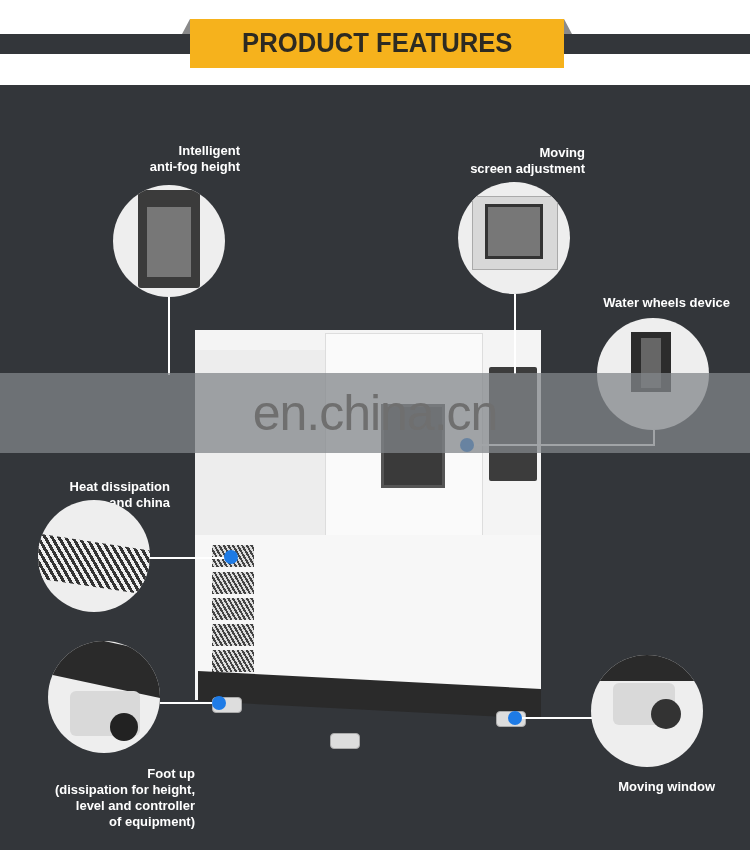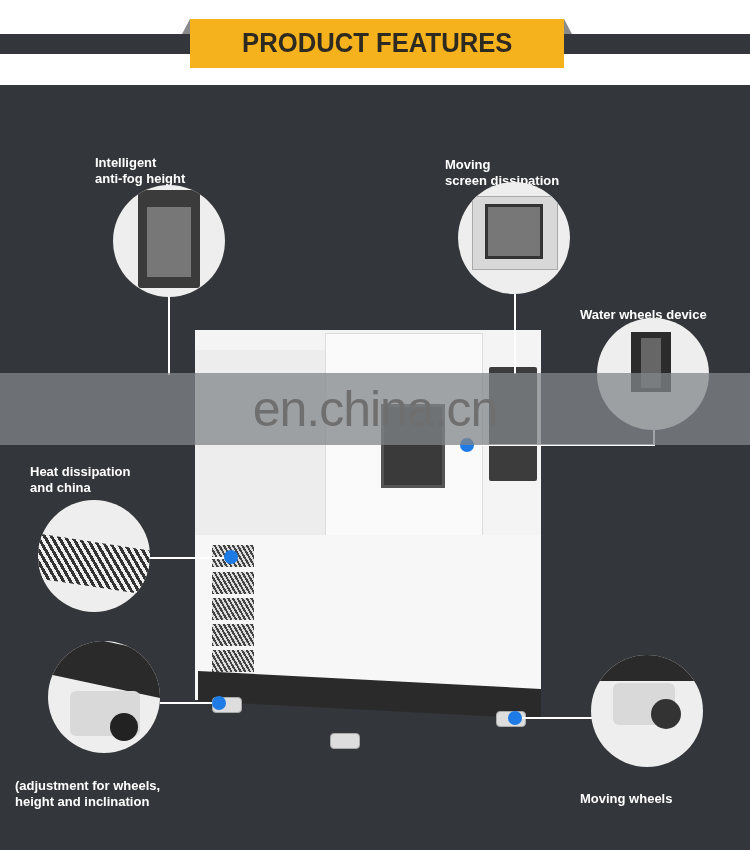--- a/index.html
+++ b/index.html
@@ -3,35 +3,35 @@
 <meta charset="utf-8">
 <style>
   * { box-sizing: border-box; margin: 0; padding: 0; }
   body { width: 750px; height: 850px; background: #fff; font-family: "Liberation Sans", sans-serif; position: relative; overflow: hidden; }
   .top-bar { position: absolute; left: 0; top: 34px; width: 750px; height: 20px; background: #33363a; }
   .banner { position: absolute; left: 190px; top: 19px; width: 374px; height: 49px; background: #f6b21c; display: flex; align-items: center; justify-content: center; }
   .banner-fold-l { position: absolute; left: 182px; top: 19px; width: 0; height: 0; border-right: 8px solid #8a8a8a; border-top: 15px solid transparent; }
   .banner-fold-r { position: absolute; left: 564px; top: 19px; width: 0; height: 0; border-left: 8px solid #8a8a8a; border-top: 15px solid transparent; }
   .banner span { font-weight: bold; font-size: 27px; color: #2d2a22; letter-spacing: 0px; transform: scaleX(0.95); }
   .panel { position: absolute; left: 0; top: 85px; width: 750px; height: 765px; background: #33363a; }
-  .label { position: absolute; color: #fff; font-weight: bold; font-size: 13px; text-align: left; line-height: 16px; margin-top: 12px; }
+  .label { position: absolute; color: #fff; font-weight: bold; font-size: 13px; text-align: right; line-height: 16px; }
   .circle { position: absolute; border-radius: 50%; background: #eeeeee; overflow: hidden; }
   .line { position: absolute; background: #fff; }
   .dot { position: absolute; width: 14px; height: 14px; border-radius: 50%; background: #1e7be6; }
   
   .chamber-top { position: absolute; left: 195px; top: 330px; width: 346px; height: 205px; background: #f4f4f4; }
   .chamber-top .side { position: absolute; left: 0; top: 20px; width: 130px; height: 190px; background: #ededed; }
   .chamber-lower { position: absolute; left: 195px; top: 535px; width: 346px; height: 165px; background: #f7f7f7; }
   .chamber-base { position: absolute; left: 198px; top: 680px; width: 343px; height: 30px; background: #2a2a2a; transform: skewY(3deg); }
   .door { position: absolute; left: 325px; top: 333px; width: 158px; height: 210px; background: #fafafa; border: 1px solid #ddd; }
   .window { position: absolute; left: 381px; top: 404px; width: 64px; height: 84px; background: #3a3a3a; border: 3px solid #555; }
   .ctrl { position: absolute; left: 489px; top: 367px; width: 48px; height: 114px; background: #3c3c3c; border-radius: 2px; }
   .vent { position: absolute; left: 212px; width: 42px; height: 22px; background: repeating-linear-gradient(60deg, #444 0 2px, #ddd 2px 4px); }
   .foot { position: absolute; width: 30px; height: 16px; background: #ddd; border-radius: 4px; border: 1px solid #aaa; }
-  .watermark { position: absolute; left: 0; top: 373px; width: 750px; height: 72px; background: rgba(130,133,137,0.75); display: flex; align-items: center; justify-content: center; }
+  .watermark { position: absolute; left: 0; top: 373px; width: 750px; height: 80px; background: rgba(130,133,137,0.75); display: flex; align-items: center; justify-content: center; }
   .watermark span { font-size: 50px; color: #6f6f6f; letter-spacing: -1px; }
   .vents-zoom { width: 100%; height: 100%; background: repeating-linear-gradient(60deg, #333 0 3px, #eee 3px 6px); clip-path: polygon(0 30%, 100% 45%, 100% 85%, 0 70%); }
 </style>
 </head>
 <body>
 
 <div class="top-bar"></div>
 <div class="banner-fold-l"></div>
 <div class="banner-fold-r"></div>
 <div class="banner">
@@ -64,67 +64,69 @@
   <div>anti-fog height</div>
 </div>
 <div class="circle" style="left:113px;top:185px;width:112px;height:112px">
   <div style="position:absolute;left:25px;top:5px;width:62px;height:98px;background:#3b3b3b;border-radius:3px"></div>
   <div style="position:absolute;left:34px;top:22px;width:44px;height:70px;background:#777"></div>
 </div>
 <div class="line" style="left:168px;top:297px;width:2px;height:78px"></div>
 
 <div class="label" style="left:445px;top:145px;width:140px">
   <div>Moving</div>
-  <div>screen dissipation</div>
+  <div>screen adjustment</div>
 </div>
 <div class="circle" style="left:458px;top:182px;width:112px;height:112px">
   <div style="position:absolute;left:14px;top:14px;width:86px;height:74px;background:#d8d8d8;border:1px solid #aaa"></div>
   <div style="position:absolute;left:27px;top:22px;width:58px;height:55px;background:#777;border:3px solid #333"></div>
 </div>
 <div class="line" style="left:514px;top:294px;width:2px;height:80px"></div>
 
 <div class="label" style="left:580px;top:295px;width:150px">
   <div>Water wheels device</div>
 </div>
 <div class="circle" style="left:597px;top:318px;width:112px;height:112px">
   <div style="position:absolute;left:34px;top:14px;width:40px;height:60px;background:#2c2c2c"></div>
   <div style="position:absolute;left:44px;top:20px;width:20px;height:50px;background:#666"></div>
 </div>
 <div class="line" style="left:653px;top:430px;width:2px;height:16px"></div>
 <div class="line" style="left:470px;top:444px;width:185px;height:2px"></div>
 <div class="dot" style="left:460px;top:438px"></div>
 
-<div class="label" style="left:30px;top:452px;width:140px">
+<div class="label" style="left:30px;top:479px;width:140px">
   <div>Heat dissipation</div>
   <div>and china</div>
 </div>
 <div class="circle" style="left:38px;top:500px;width:112px;height:112px">
   <div class="vents-zoom"></div>
 </div>
 <div class="line" style="left:150px;top:557px;width:76px;height:2px"></div>
 <div class="dot" style="left:224px;top:550px"></div>
 
 <div class="circle" style="left:48px;top:641px;width:112px;height:112px">
   <div style="position:absolute;left:0;top:0;width:112px;height:45px;background:#2a2a2a;transform:skewY(12deg)"></div>
   <div style="position:absolute;left:22px;top:50px;width:70px;height:45px;background:#d9d9d9;border-radius:6px"></div>
   <div style="position:absolute;left:62px;top:72px;width:28px;height:28px;background:#222;border-radius:50%"></div>
 </div>
 <div class="line" style="left:160px;top:702px;width:56px;height:2px"></div>
 <div class="dot" style="left:212px;top:696px"></div>
 <div class="label" style="left:15px;top:766px;width:180px">
-  <div>(adjustment for wheels,</div>
-  <div>height and inclination</div>
+  <div>Foot up</div>
+  <div>(dissipation for height,</div>
+  <div>level and controller</div>
+  <div>of equipment)</div>
 </div>
 
 <div class="circle" style="left:591px;top:655px;width:112px;height:112px">
   <div style="position:absolute;left:0;top:0;width:112px;height:26px;background:#2a2a2a"></div>
   <div style="position:absolute;left:22px;top:28px;width:62px;height:42px;background:#d9d9d9;border-radius:6px"></div>
   <div style="position:absolute;left:60px;top:44px;width:30px;height:30px;background:#333;border-radius:50%"></div>
 </div>
 <div class="line" style="left:520px;top:717px;width:72px;height:2px"></div>
 <div class="dot" style="left:508px;top:711px"></div>
 <div class="label" style="left:580px;top:779px;width:135px">
-  <div>Moving wheels</div>
+  <div>Moving window</div>
 </div>
 
 <div class="watermark">
   <span>en.china.cn</span>
 </div>
 
 </body></html>

